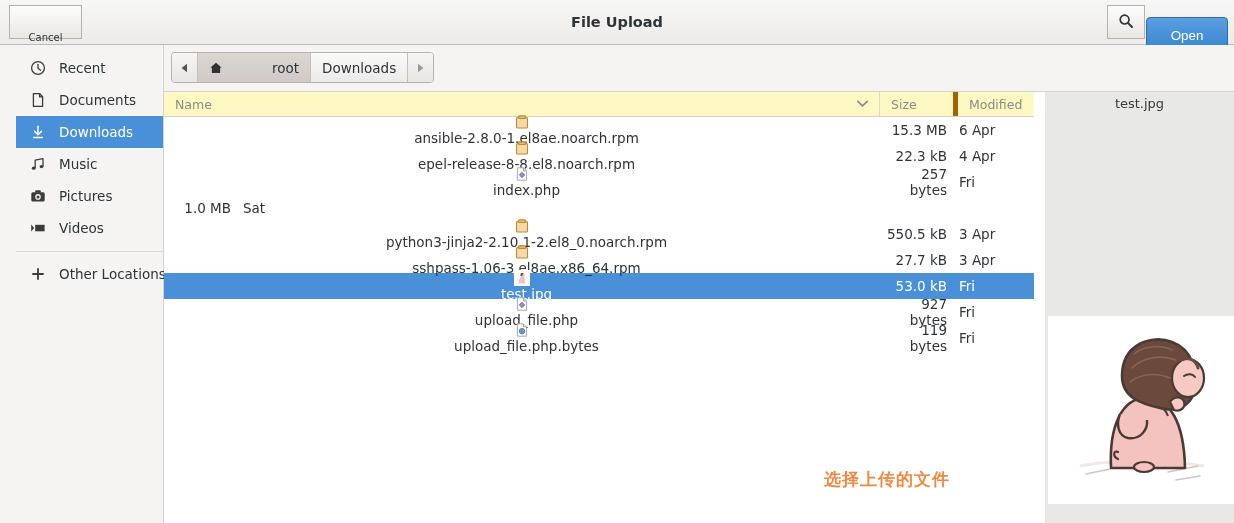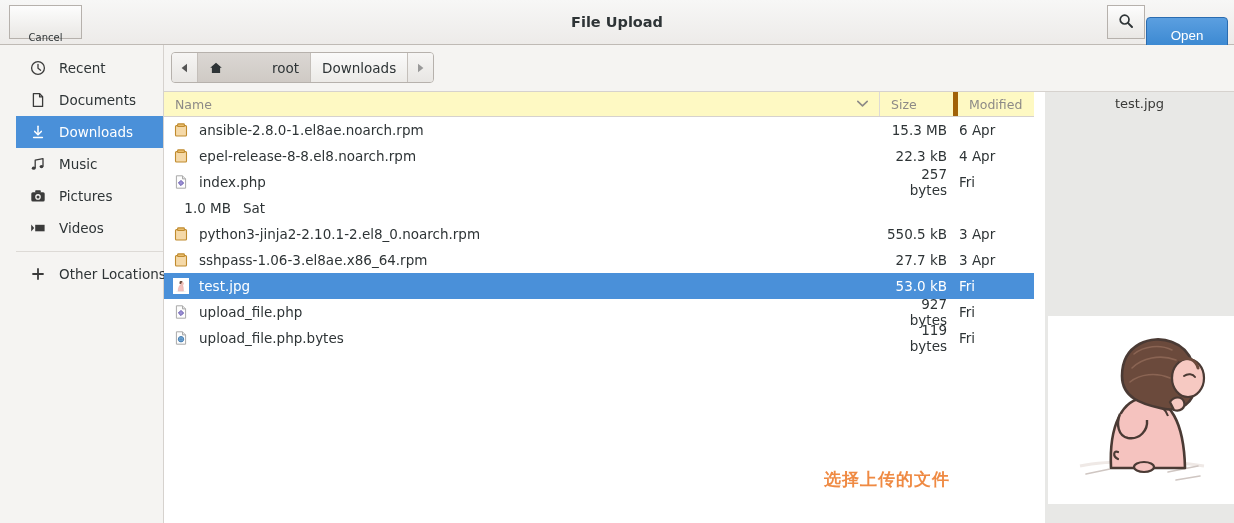--- a/index.html
+++ b/index.html
@@ -152,21 +152,21 @@
   }
   .rows { position: absolute; left: 0; top: 25px; width: 870px; }
   .row {
     display: flex; align-items: center;
     height: 26px;
     font-size: 13.5px;
     color: #2e3436;
     cursor: pointer;
   }
   .row.selected { background: #4a90d9; color: #ffffff; }
-  .cell-name { width: 716px; display: flex; align-items: center; padding-left: 9px; }
+  .cell-name { width: 716px; display: flex; align-items: center; padding-left: 9px; flex-direction: column; }
   .cell-size { width: 78px; text-align: right; padding-right: 11px; }
   .cell-mod  { width: 75px; padding-left: 1px; }
   .fico { width: 16px; height: 16px; margin-right: 10px; flex: 0 0 auto; display: block; }
   .fname { white-space: nowrap; }
 
   
   .annotation {
     position: absolute; left: 660px; top: 376px;
     font-size: 17px; font-weight: bold;
     color: #ef8a43;

